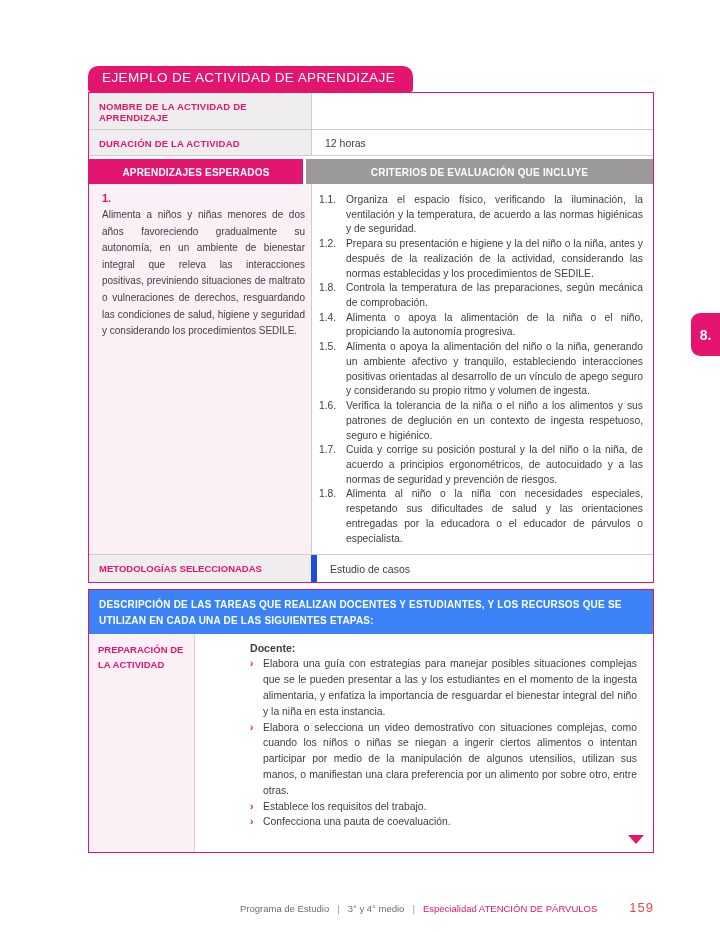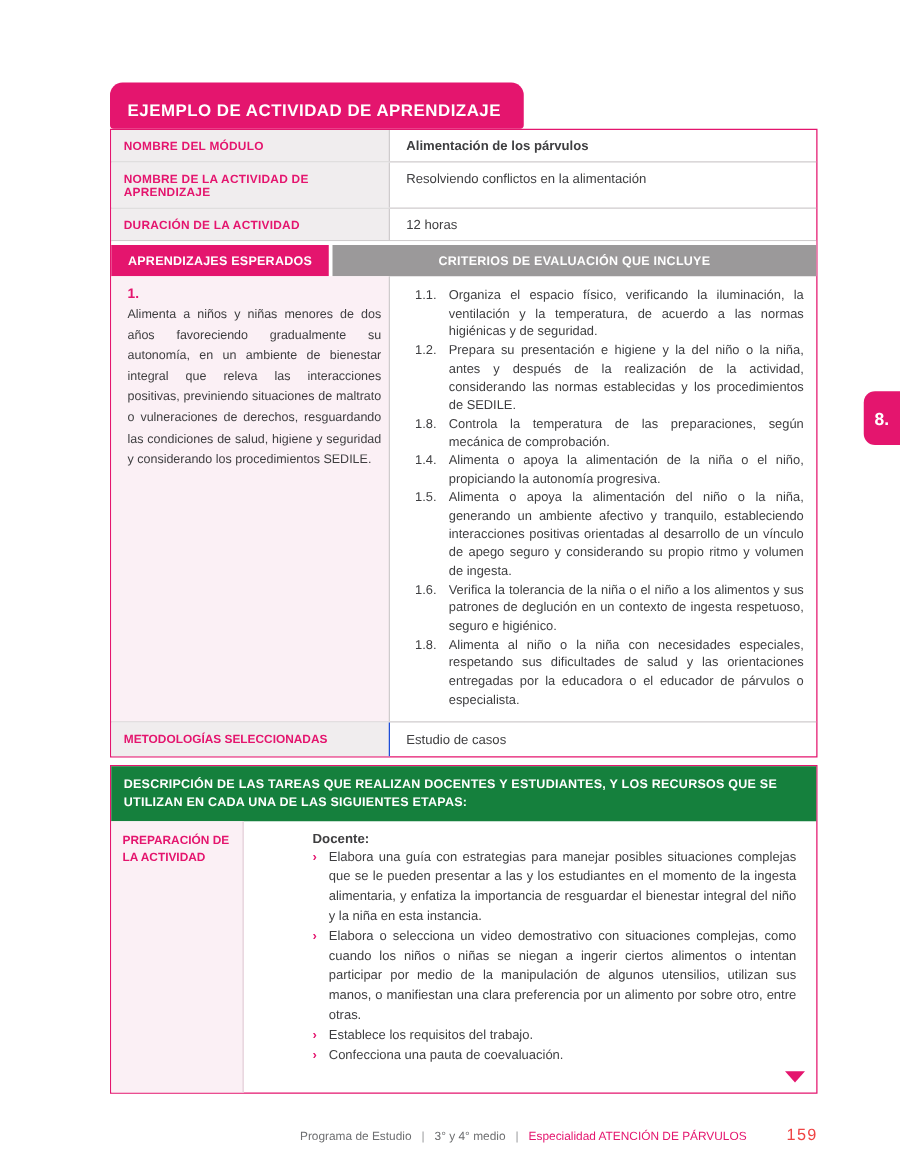--- a/index.html
+++ b/index.html
@@ -5,71 +5,71 @@
   html,body{margin:0;padding:0;}
   body{
     width:720px;height:932px;position:relative;background:#ffffff;
     font-family:"Liberation Sans", sans-serif;color:#3e3e40;
     -webkit-font-smoothing:antialiased;overflow:hidden;
   }
   .content{position:absolute;left:88px;top:66px;width:566px;}
 
   
   .badge{
-    display:inline-block;background:#E4156E;color:#fff;font-weight:bold;
-    font-size:13.5px;letter-spacing:.4px;padding:15px 18px 7px 14px;
+    display:inline-block;background:#E4156E;color:#fff;font-weight:normal;
+    font-size:13.5px;letter-spacing:.4px;padding:4px 18px 7px 14px;
     border-radius:10px 10px 3px 3px;margin-bottom:0;
   }
 
   
   .table1{border:1px solid #E4156E;background:#fff;}
   .info-row{display:flex;border-bottom:1px solid #cfcccd;}
   .info-label{
     width:206px;flex:none;background:#F0EDEE;color:#E4156E;font-weight:bold;
     font-size:9.5px;letter-spacing:.2px;padding:8px 6px 6px 10px;
     border-right:1px solid #cfcccd;
   }
   .info-value{flex:1;font-size:10.5px;padding:7px 10px 6px 13px;color:#3e3e40;}
   .info-value.bold{font-weight:bold;}
   .spacer{height:3px;background:#fff;}
 
   .col-headers{display:flex;background:#fff;}
   .col-header-left{
-    width:174px;flex:none;background:#E4156E;color:#fff;text-align:center;
+    width:214px;flex:none;background:#E4156E;color:#fff;text-align:center;
     font-weight:bold;font-size:10px;letter-spacing:.2px;padding:8px 0 6px 0;
     margin-right:3px;
   }
   .col-header-right{
     flex:1;background:#9B999A;color:#fff;text-align:center;font-weight:bold;
     font-size:10px;letter-spacing:.2px;padding:8px 0 6px 0;
   }
 
   .main-row{display:flex;}
   .obj-cell{
     width:203px;flex:none;background:#FBF0F5;border-right:1px solid #cfcccd;
     padding:8px 6px 8px 13px;
   }
   .obj-num{color:#E4156E;font-weight:bold;font-size:11px;}
   .obj-text{font-size:10px;line-height:1.66;text-align:justify;margin-top:3px;}
-  .crit-cell{flex:1;padding:9px 8px 8px 20px;}
+  .crit-cell{flex:1;padding:9px 8px 8px 7px;}
   .crit{display:flex;font-size:10.3px;line-height:1.43;text-align:justify;}
   .crit-num{width:27px;flex:none;}
   .crit-text{flex:1;padding-right:2px;}
 
   .meth-row{display:flex;border-top:1px solid #cfcccd;}
   .meth-label{
     width:206px;flex:none;background:#F0EDEE;color:#E4156E;font-weight:bold;
-    font-size:9.5px;padding:8px 6px 7px 10px;border-right:1px solid #1d4ed8;
+    font-size:9.5px;padding:8px 6px 7px 10px;border-right:6px solid #1d4ed8;
   }
   .meth-value{flex:1;font-size:10.5px;padding:8px 10px 7px 13px;}
 
   
   .block2{margin-top:6px;border:1px solid #E4156E;background:#fff;}
   .banner{
-    background:#15803d;color:#fff;font-weight:bold;font-size:10px;
+    background:#3b82f6;color:#fff;font-weight:bold;font-size:10px;
     letter-spacing:.2px;line-height:1.55;padding:7px 12px 6px 10px;
   }
   .prep-row{display:flex;position:relative;min-height:186px;gap:40px;}
   .prep-label{
     width:90px;flex:none;background:#FBF0F5;color:#E4156E;font-weight:bold;
     font-size:9.5px;line-height:1.5;padding:9px 6px 8px 9px;
     border-right:1px solid #e3cfd9;
   }
   .prep-content{flex:1;padding:8px 16px 22px 15px;font-size:10.4px;}
   .role{font-weight:bold;margin-bottom:2px;font-size:10.6px;}
@@ -102,28 +102,23 @@
 </style>
 </head>
 <body>
 
 <div class="content">
 
   <div class="badge">EJEMPLO DE ACTIVIDAD DE APRENDIZAJE</div>
 
   <div class="table1">
 
-    <div class="info-row">
-      <div class="info-label">NOMBRE DEL MÓDULO</div>
-      <div class="info-value bold">Alimentación de los párvulos</div>
-    </div>
 
     <div class="info-row">
       <div class="info-label">NOMBRE DE LA ACTIVIDAD DE APRENDIZAJE</div>
-      <div class="info-value">Resolviendo conflictos en la alimentación</div>
     </div>
 
     <div class="info-row">
       <div class="info-label">DURACIÓN DE LA ACTIVIDAD</div>
       <div class="info-value">12 horas</div>
     </div>
 
     <div class="spacer"></div>
 
     <div class="col-headers">
@@ -153,20 +148,24 @@
           <span class="crit-num">1.4.</span>
           <span class="crit-text">Alimenta o apoya la alimentación de la niña o el niño, propiciando la autonomía progresiva.</span>
         </div>
         <div class="crit">
           <span class="crit-num">1.5.</span>
           <span class="crit-text">Alimenta o apoya la alimentación del niño o la niña, generando un ambiente afectivo y tranquilo, estableciendo interacciones positivas orientadas al desarrollo de un vínculo de apego seguro y considerando su propio ritmo y volumen de ingesta.</span>
         </div>
         <div class="crit">
           <span class="crit-num">1.6.</span>
           <span class="crit-text">Verifica la tolerancia de la niña o el niño a los alimentos y sus patrones de deglución en un contexto de ingesta respetuoso, seguro e higiénico.</span>
+        </div>
+        <div class="crit">
+          <span class="crit-num">1.7.</span>
+          <span class="crit-text">Cuida y corrige su posición postural y la del niño o la niña, de acuerdo a principios ergonométricos, de autocuidado y a las normas de seguridad y prevención de riesgos.</span>
         </div>
         <div class="crit">
           <span class="crit-num">1.8.</span>
           <span class="crit-text">Alimenta al niño o la niña con necesidades especiales, respetando sus dificultades de salud y las orientaciones entregadas por la educadora o el educador de párvulos o especialista.</span>
         </div>
       </div>
     </div>
 
     <div class="meth-row">
       <div class="meth-label">METODOLOGÍAS SELECCIONADAS</div>

